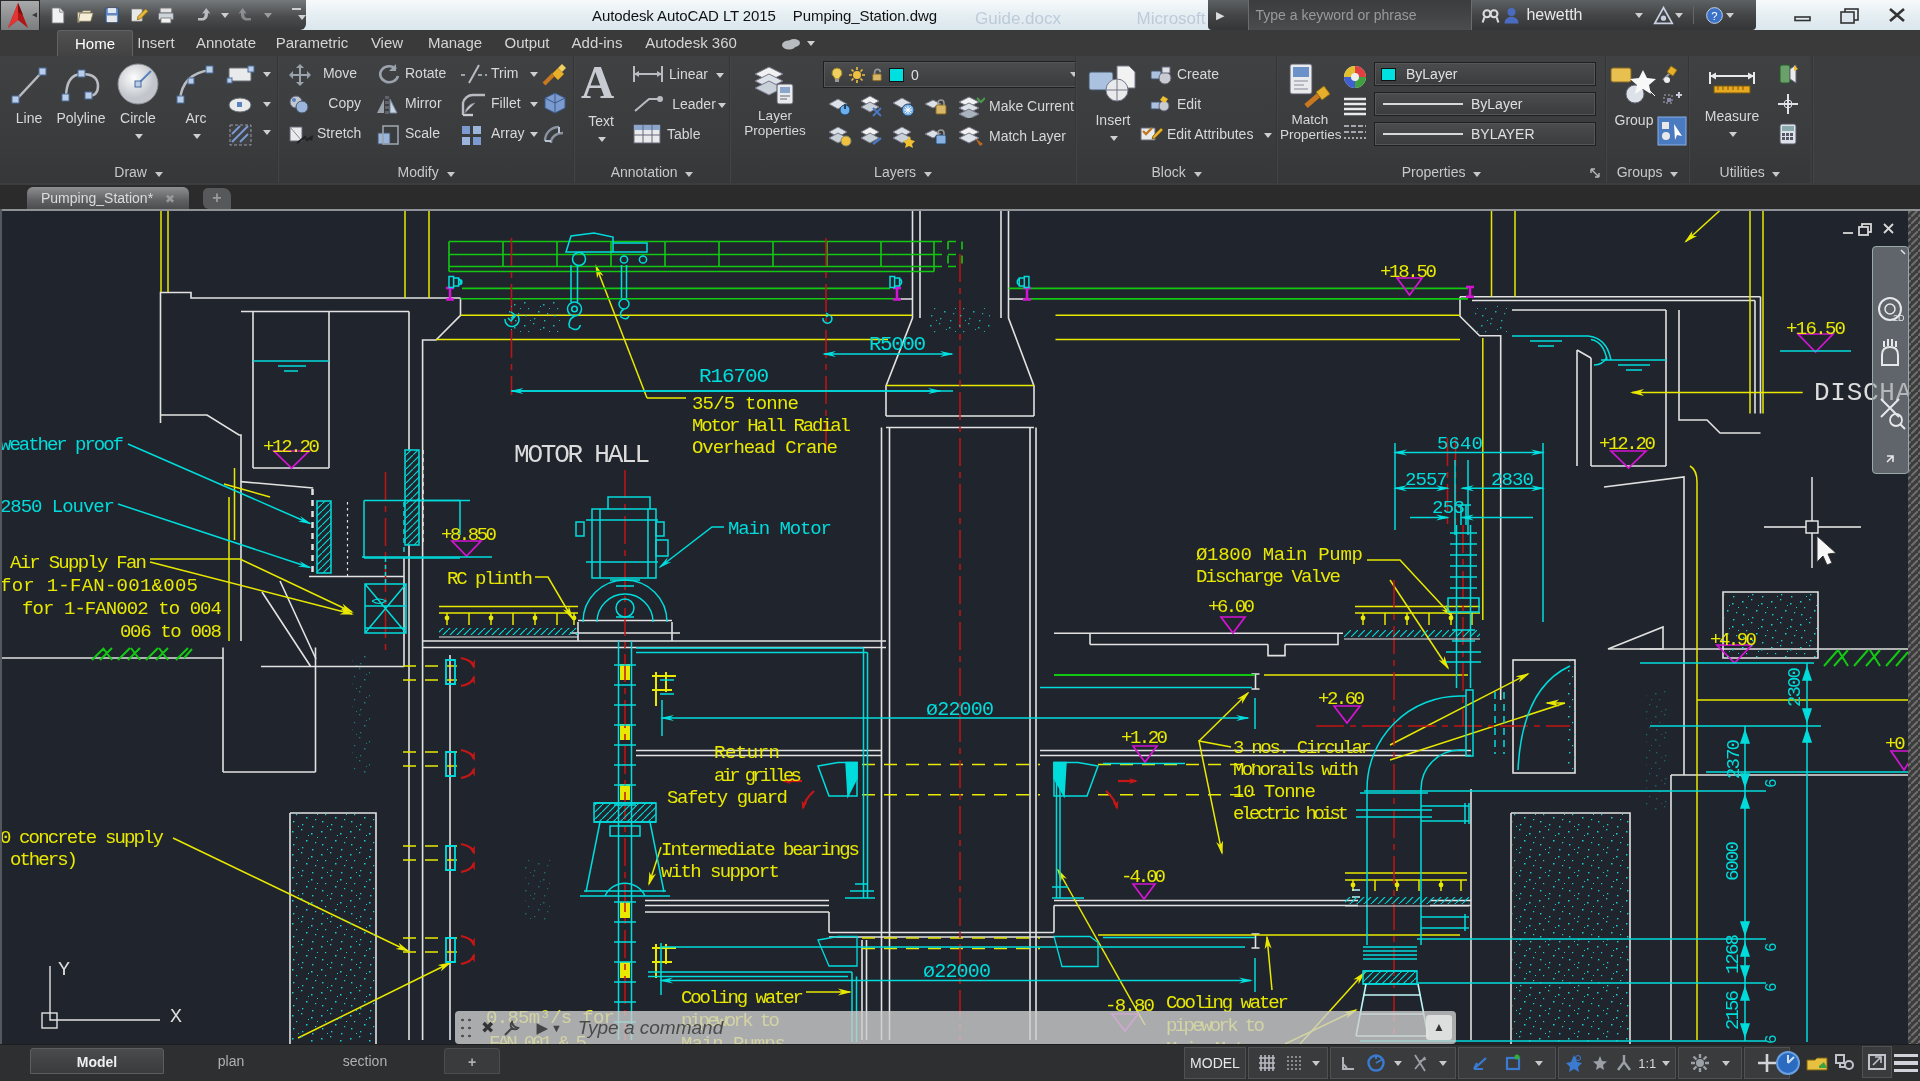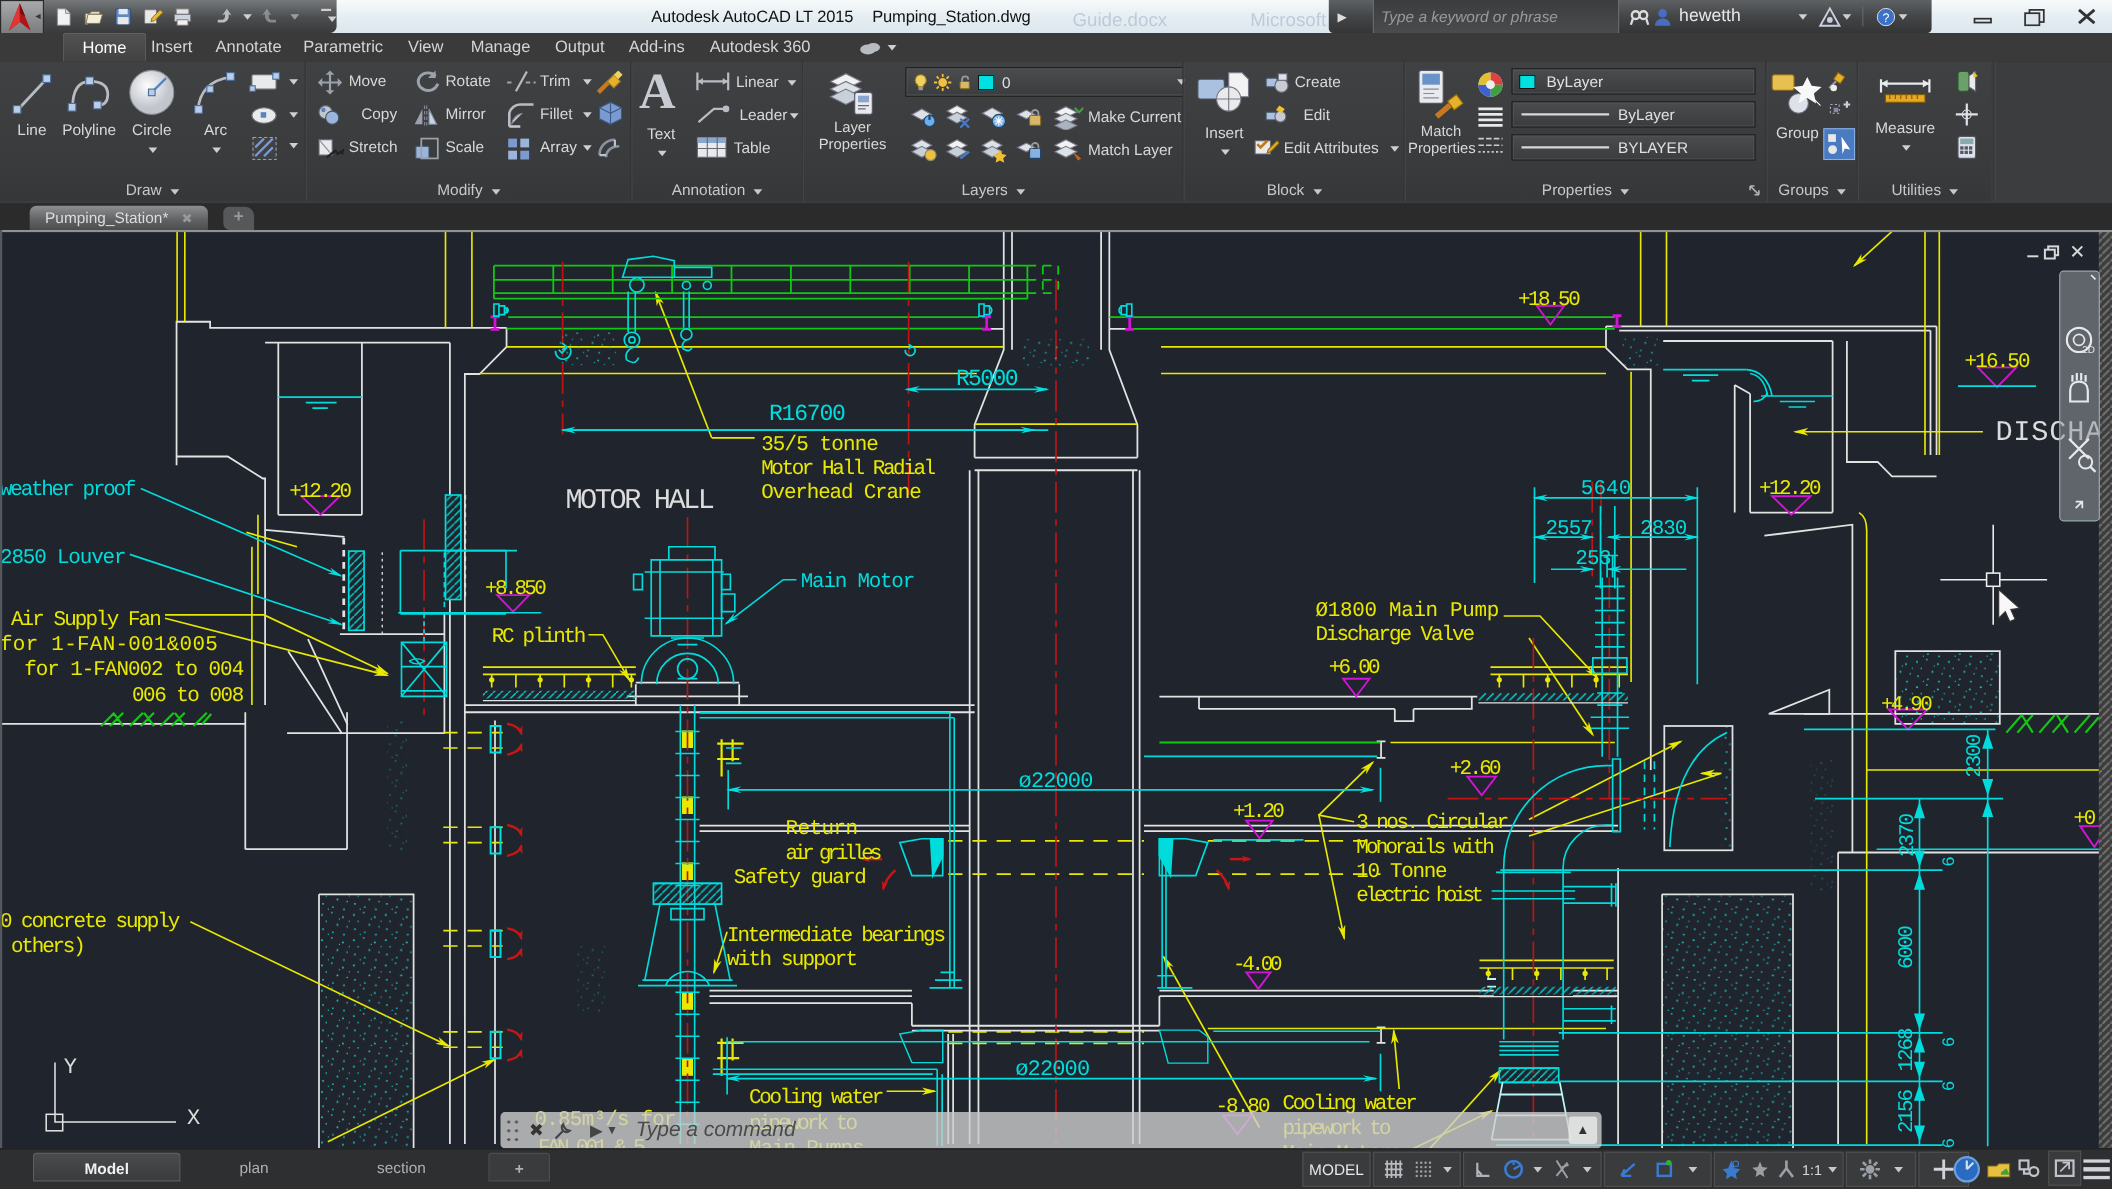--- a/index.html
+++ b/index.html
@@ -4,21 +4,21 @@
 html,body{width:1920px;height:1081px;overflow:hidden;background:#212830;font-family:"Liberation Sans",sans-serif}
 .abs{position:absolute}
 #titlebar{left:0;top:0;width:1920px;height:30px;background:linear-gradient(#f7fafb,#e4edf2 55%,#dbe7ee)}
 #qat{left:0;top:0;width:306px;height:30px;background:linear-gradient(#75787a,#4a4c4e 55%,#383a3c);border-radius:0 0 6px 0;display:flex;align-items:center;gap:7px;padding-left:48px}
 #appbtn{left:0;top:0;width:40px;height:41px;background:linear-gradient(#a8aaac,#888a8c 50%,#6e7072);border:1px solid #2a2a2a;text-align:center}
 .qi{width:21px;height:21px;display:inline-block;position:relative}
 .caret{width:0;height:0;border-left:4px solid transparent;border-right:4px solid transparent;border-top:5px solid #cfcfcf;display:inline-block;margin-left:1px}
 #titletext{left:592px;top:7px;color:#111;font-size:15px;letter-spacing:-0.1px}
 #ghost{left:975px;top:9px;color:#97a9c2;font-size:17px;opacity:.5}
 #infocenter{left:1208px;top:0;width:548px;height:30px;background:linear-gradient(#5e6163,#434547 50%,#333537);display:flex;align-items:center;border-radius:0 0 4px 4px}
-#searchbox{width:224px;height:32px;background:linear-gradient(#3a3c3e,#4a4c4e);border:1px solid #6a6c6e;color:#9a9a9a;font-style:italic;font-size:14px;padding:1px 6px;margin-left:24px}
+#searchbox{width:224px;height:32px;background:linear-gradient(#3a3c3e,#4a4c4e);border:1px solid #6a6c6e;color:#9a9a9a;font-size:14px;padding:1px 6px;margin-left:24px}
 #winbtns{left:1780px;top:0;width:140px;height:30px;display:flex;align-items:center;justify-content:space-around;color:#222}
 #menurow{left:0;top:30px;width:1920px;height:26px;background:#3a3a3a;color:#d5d5d5;font-size:15px}
 .mtab{position:absolute;top:0;height:26px;line-height:26px;padding:0 0;text-align:center}
 #hometab{background:linear-gradient(#515151,#424242);border:1px solid #626262;border-bottom:none;border-radius:3px 3px 0 0;color:#fff}
 #ribbon{left:0;top:56px;width:1920px;height:129px;background:#3b3d3f}
 .panel{position:absolute;top:0;height:127px;background:linear-gradient(#3f4143,#393b3d 70%,#353739)}
 .plabel{position:absolute;bottom:3px;width:100%;text-align:center;color:#c8c8c8;font-size:14px}
 .psep{position:absolute;top:0;height:127px;width:2px;background:linear-gradient(90deg,#2c2e30,#4a4c4e)}
 .btnlabel{position:absolute;color:#d8d8d8;font-size:14px;text-align:center}
 .small{font-size:13.5px}
@@ -191,21 +191,21 @@
       </svg>
 <span class="caret abs" style="left:262px;top:74px"></span>
 <div class="plabel">Draw &nbsp;<span class="dd" style="display:inline-block"></span></div>
 </div>
 <div class="psep" style="left:277px"></div>
 
 <div class="panel" style="left:279px;width:294px">
 <svg class="abs" style="left:8px;top:7px" width="26" height="24" viewBox="0 0 26 24">
         <path d="M13 1l4 4h-3v6h6V8l4 4-4 4v-3h-6v6h3l-4 4-4-4h3v-6H6v3l-4-4 4-4v3h6V5H9z" fill="#9aa2ac"></path>
       </svg>
-<div class="btnlabel" style="left:38px;top:9px;width:46px;text-align:left">Move</div>
+<div class="btnlabel" style="left:38px;top:9px;width:46px;text-align:center">Move</div>
 <svg class="abs" style="left:96px;top:7px" width="26" height="24" viewBox="0 0 26 24">
         <path d="M21 6A9 8 0 1 0 23 13" fill="none" stroke="#9aa2ac" stroke-width="2.6"></path>
         <path d="M21 1v7h-7z" fill="#9aa2ac"></path>
       </svg>
 <div class="btnlabel" style="left:126px;top:9px;width:50px;text-align:left">Rotate</div>
 <svg class="abs" style="left:180px;top:7px" width="30" height="24" viewBox="0 0 30 24">
         <path d="M2 12h7M19 12h9" stroke="#9aa2ac" stroke-width="2" stroke-dasharray="4 3"></path>
         <path d="M10 20L20 2" stroke="#b8bcc2" stroke-width="2"></path>
       </svg>
 <div class="btnlabel" style="left:212px;top:9px;width:38px;text-align:left">Trim</div>
@@ -395,21 +395,21 @@
         <rect x="2" y="6" width="10" height="8" rx="1" fill="#aac2e0" stroke="#456"></rect>
         <circle cx="16" cy="13" r="6" fill="#c8ccd2" stroke="#667"></circle>
         <rect x="13" y="2" width="8" height="6" fill="#dde2e8" stroke="#667"></rect>
       </svg>
 <div class="btnlabel" style="left:100px;top:10px;width:54px;text-align:left">Create</div>
 <svg class="abs" style="left:72px;top:38px" width="24" height="20" viewBox="0 0 24 20">
         <rect x="2" y="8" width="9" height="7" fill="#aac2e0" stroke="#456"></rect>
         <circle cx="15" cy="12" r="5" fill="#c8ccd2" stroke="#667"></circle>
         <path d="M14 2l5 3-3 4-5-3z" fill="#f0c030"></path>
       </svg>
-<div class="btnlabel" style="left:100px;top:40px;width:40px;text-align:center">Edit</div>
+<div class="btnlabel" style="left:100px;top:40px;width:40px;text-align:left">Edit</div>
 <svg class="abs" style="left:62px;top:66px" width="24" height="22" viewBox="0 0 24 22">
         <path d="M2 6h14v12H2z" fill="#e8eaec" stroke="#667"></path>
         <path d="M4 9l3 3 6-6" fill="none" stroke="#c07820" stroke-width="2.4"></path>
         <path d="M14 14l8-8 2 2-8 8-3 1z" fill="#e8b02a" stroke="#8a6a10"></path>
       </svg>
 <div class="btnlabel" style="left:90px;top:70px;width:96px;text-align:left">Edit Attributes</div>
 <span class="caret abs" style="left:186px;top:77px"></span>
 <div class="plabel">Block &nbsp;<span class="dd" style="display:inline-block"></span></div>
 </div>
 <div class="psep" style="left:1276px"></div>

